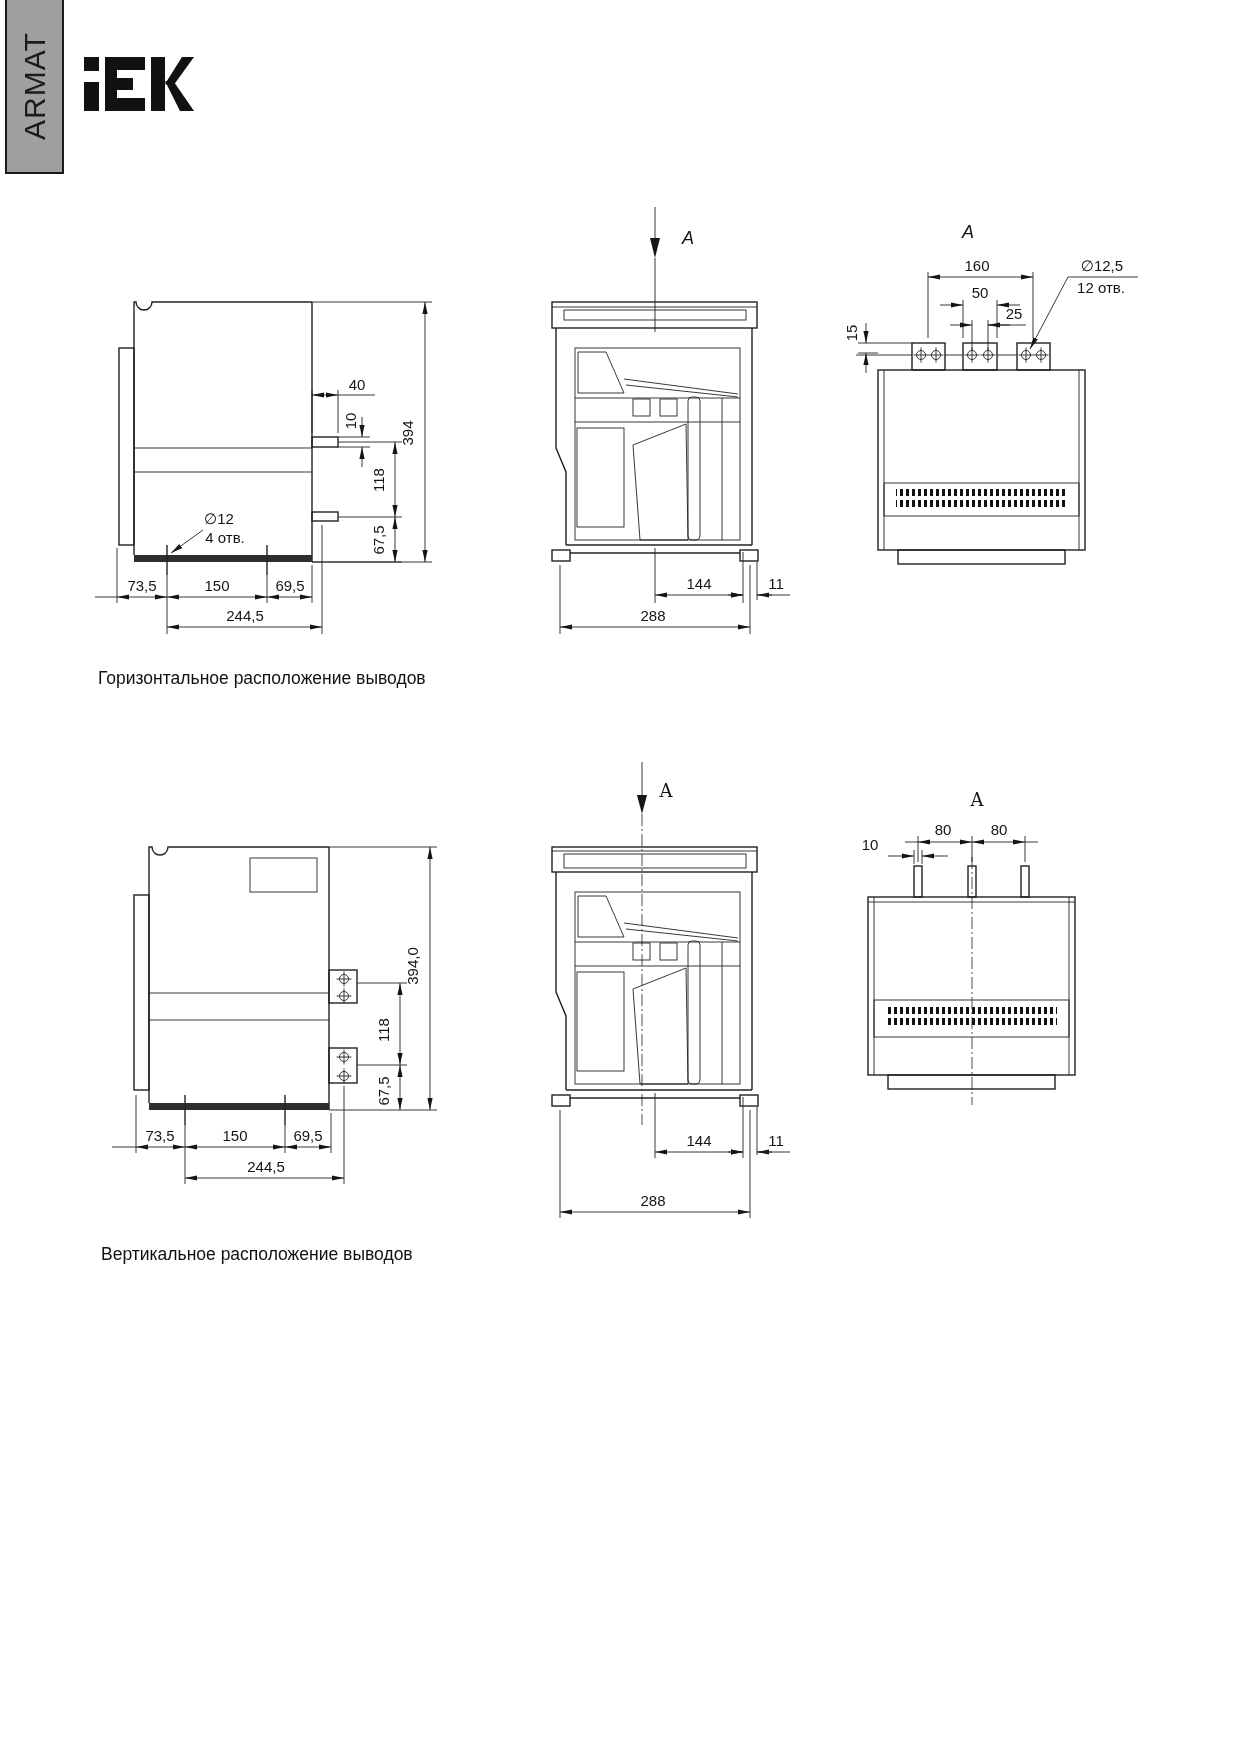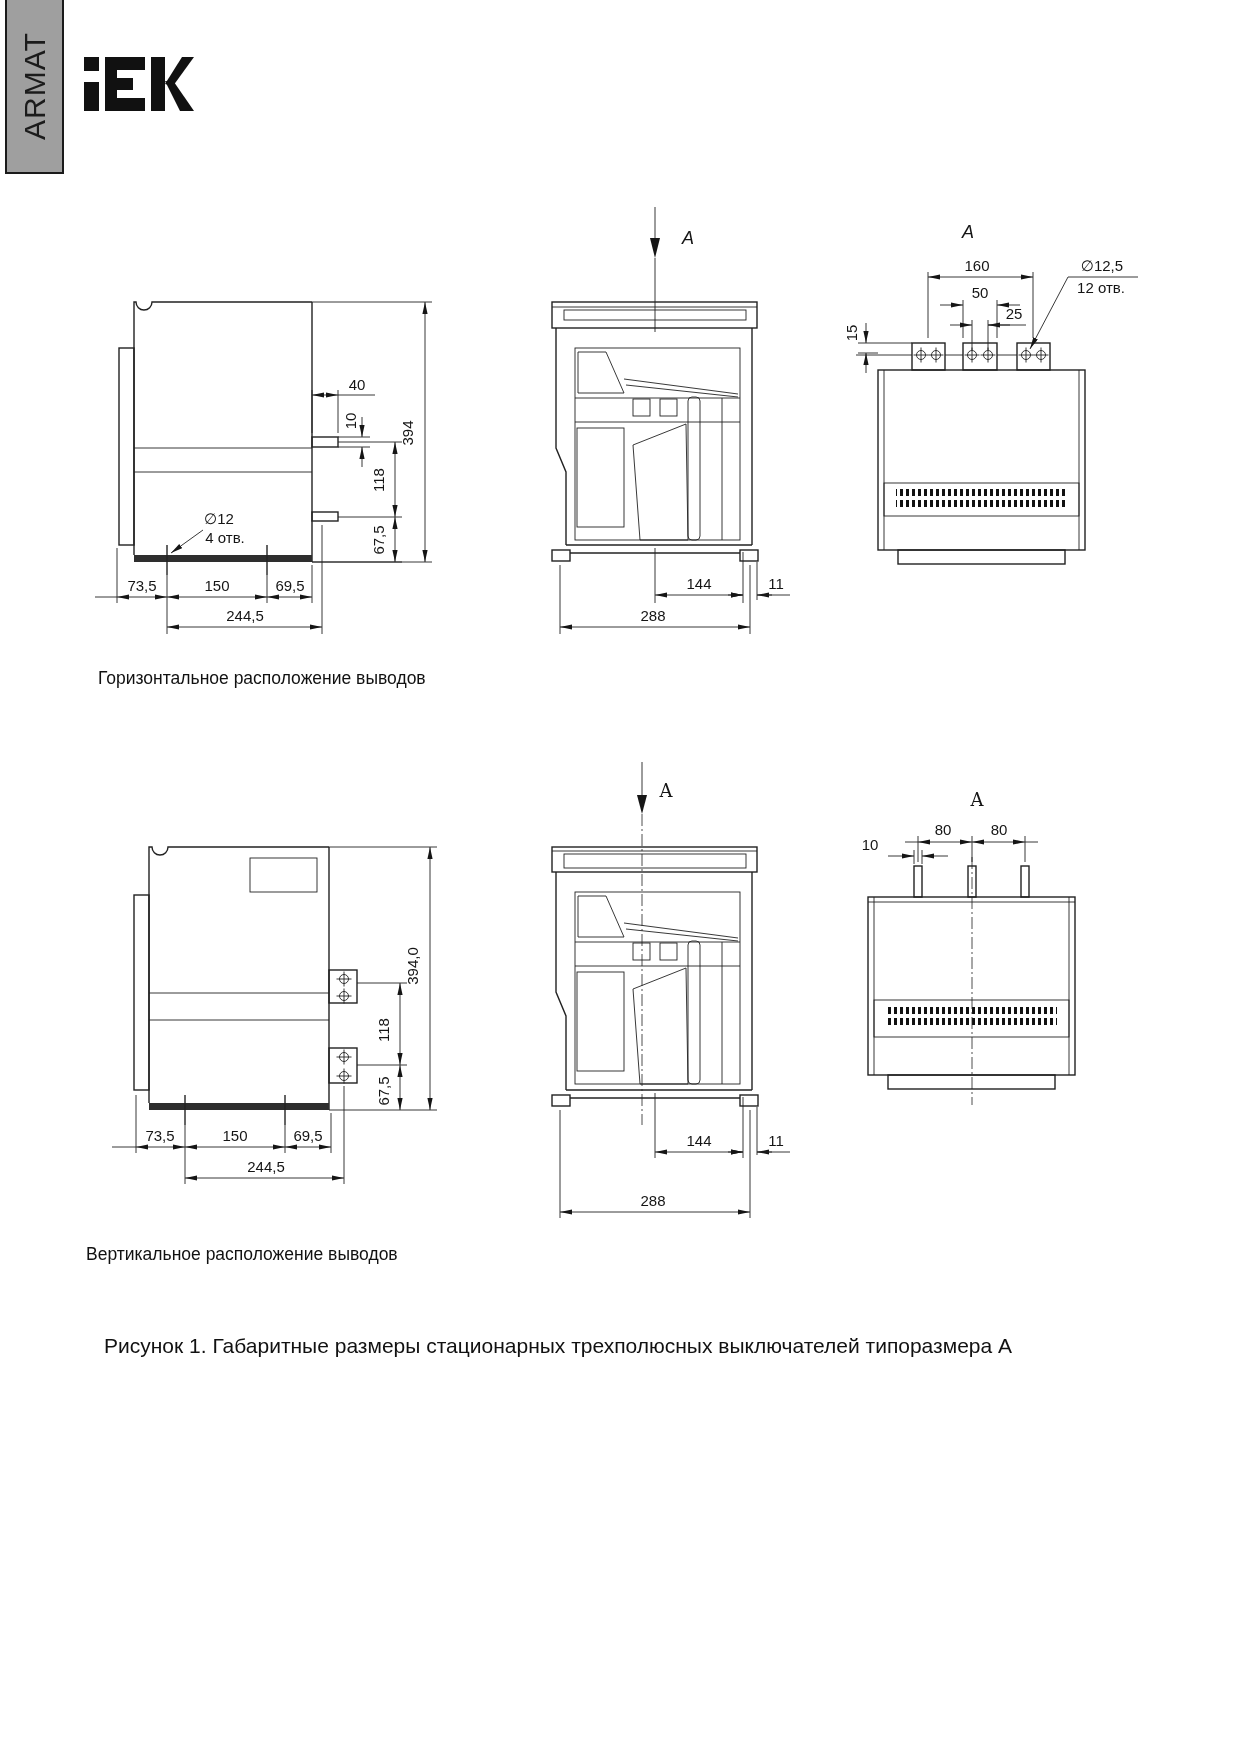--- a/index.html
+++ b/index.html
@@ -371,17 +371,16 @@
       <text class="dim" x="943" y="835">80</text>
       <text class="dim" x="999" y="835">80</text>
       <line class="dl" x1="914" y1="864" x2="914" y2="850"></line>
       <line class="dl" x1="922" y1="864" x2="922" y2="850"></line>
       <line class="dl" x1="888" y1="856" x2="914" y2="856" marker-end="url(#vt-ar)"></line>
       <line class="dl" x1="948" y1="856" x2="922" y2="856" marker-end="url(#vt-ar)"></line>
       <text class="dim" x="870" y="850">10</text>
     </g>
   </svg>
 
-  <div class="caption" style="left:86px;top:1244px">Вертикальное расположение выводов</div>
-
-  <div class="figcap" style="left:104px;top:1334px">Рисунок 1. Габаритные размеры стационарных трехполюсных выключателей типоразмера А</div>
+  <div class="caption" style="left:101px;top:1244px">Вертикальное расположение выводов</div>
+
 
 </div>
 
 </body></html>

